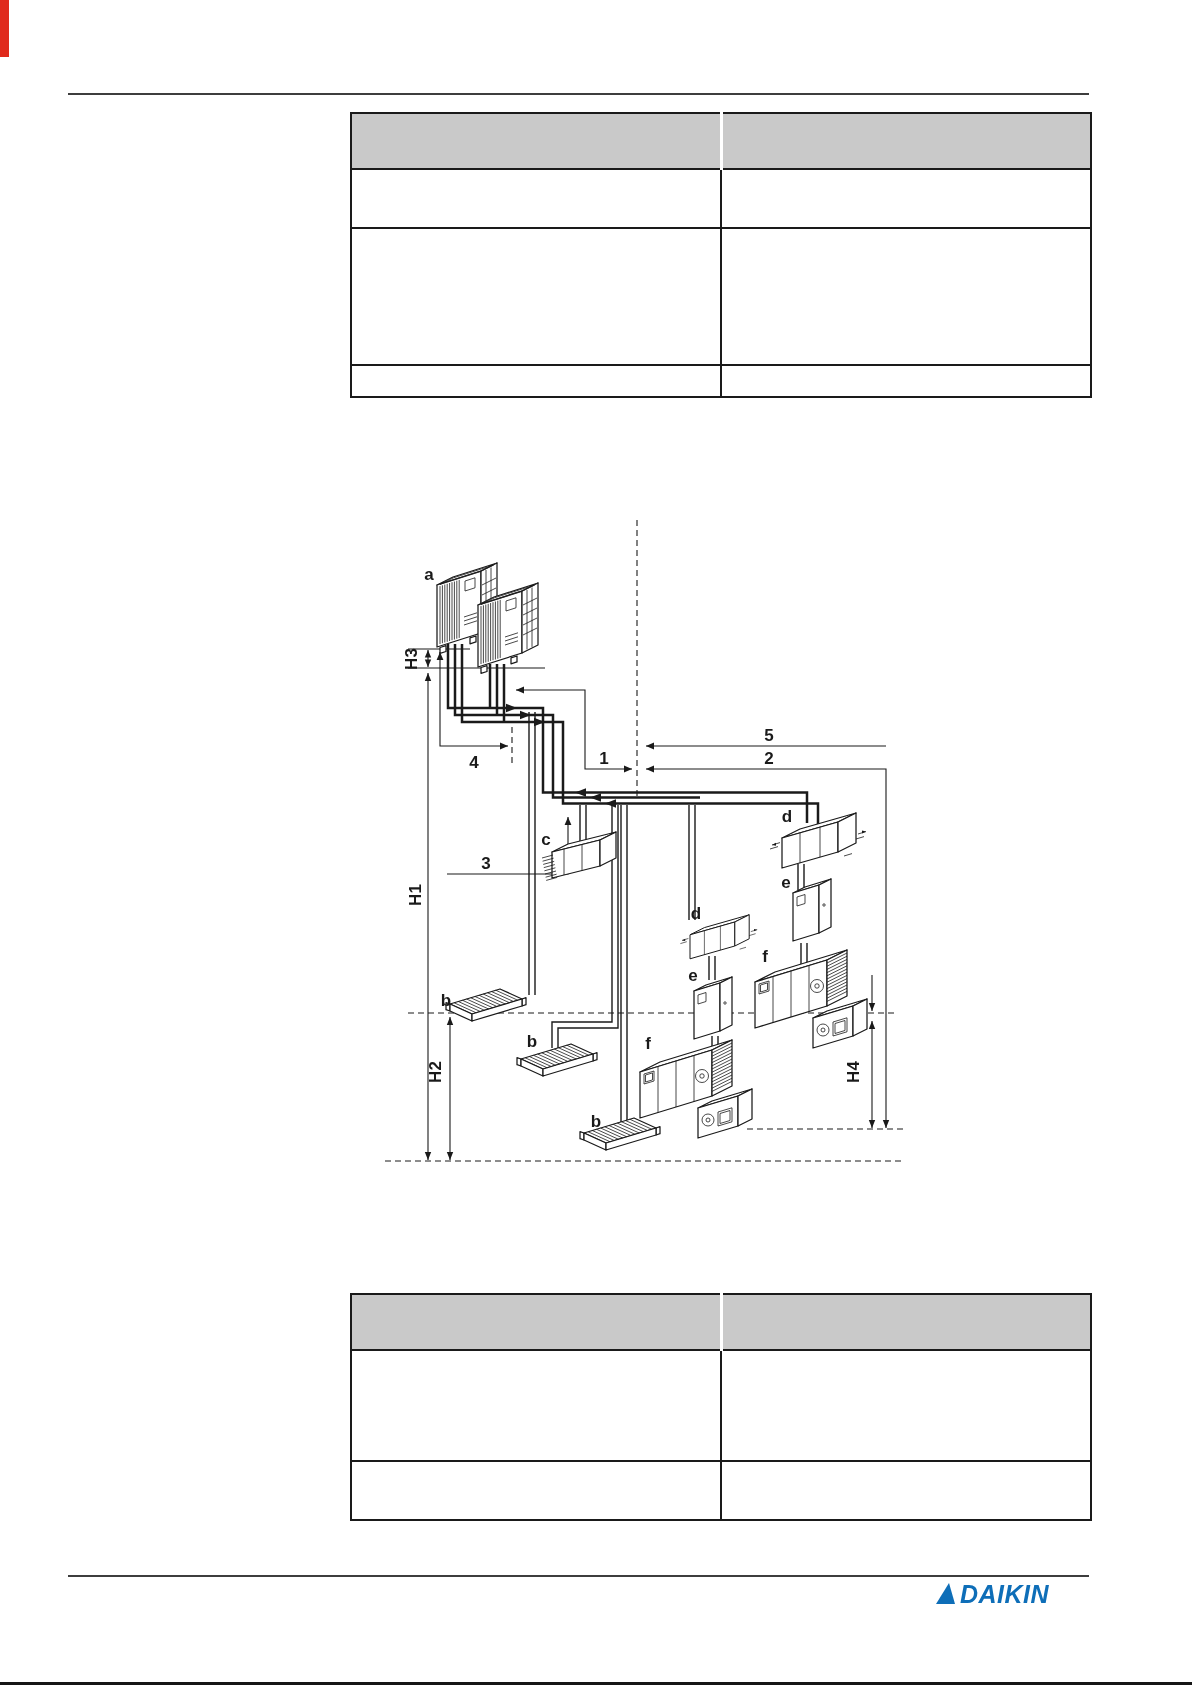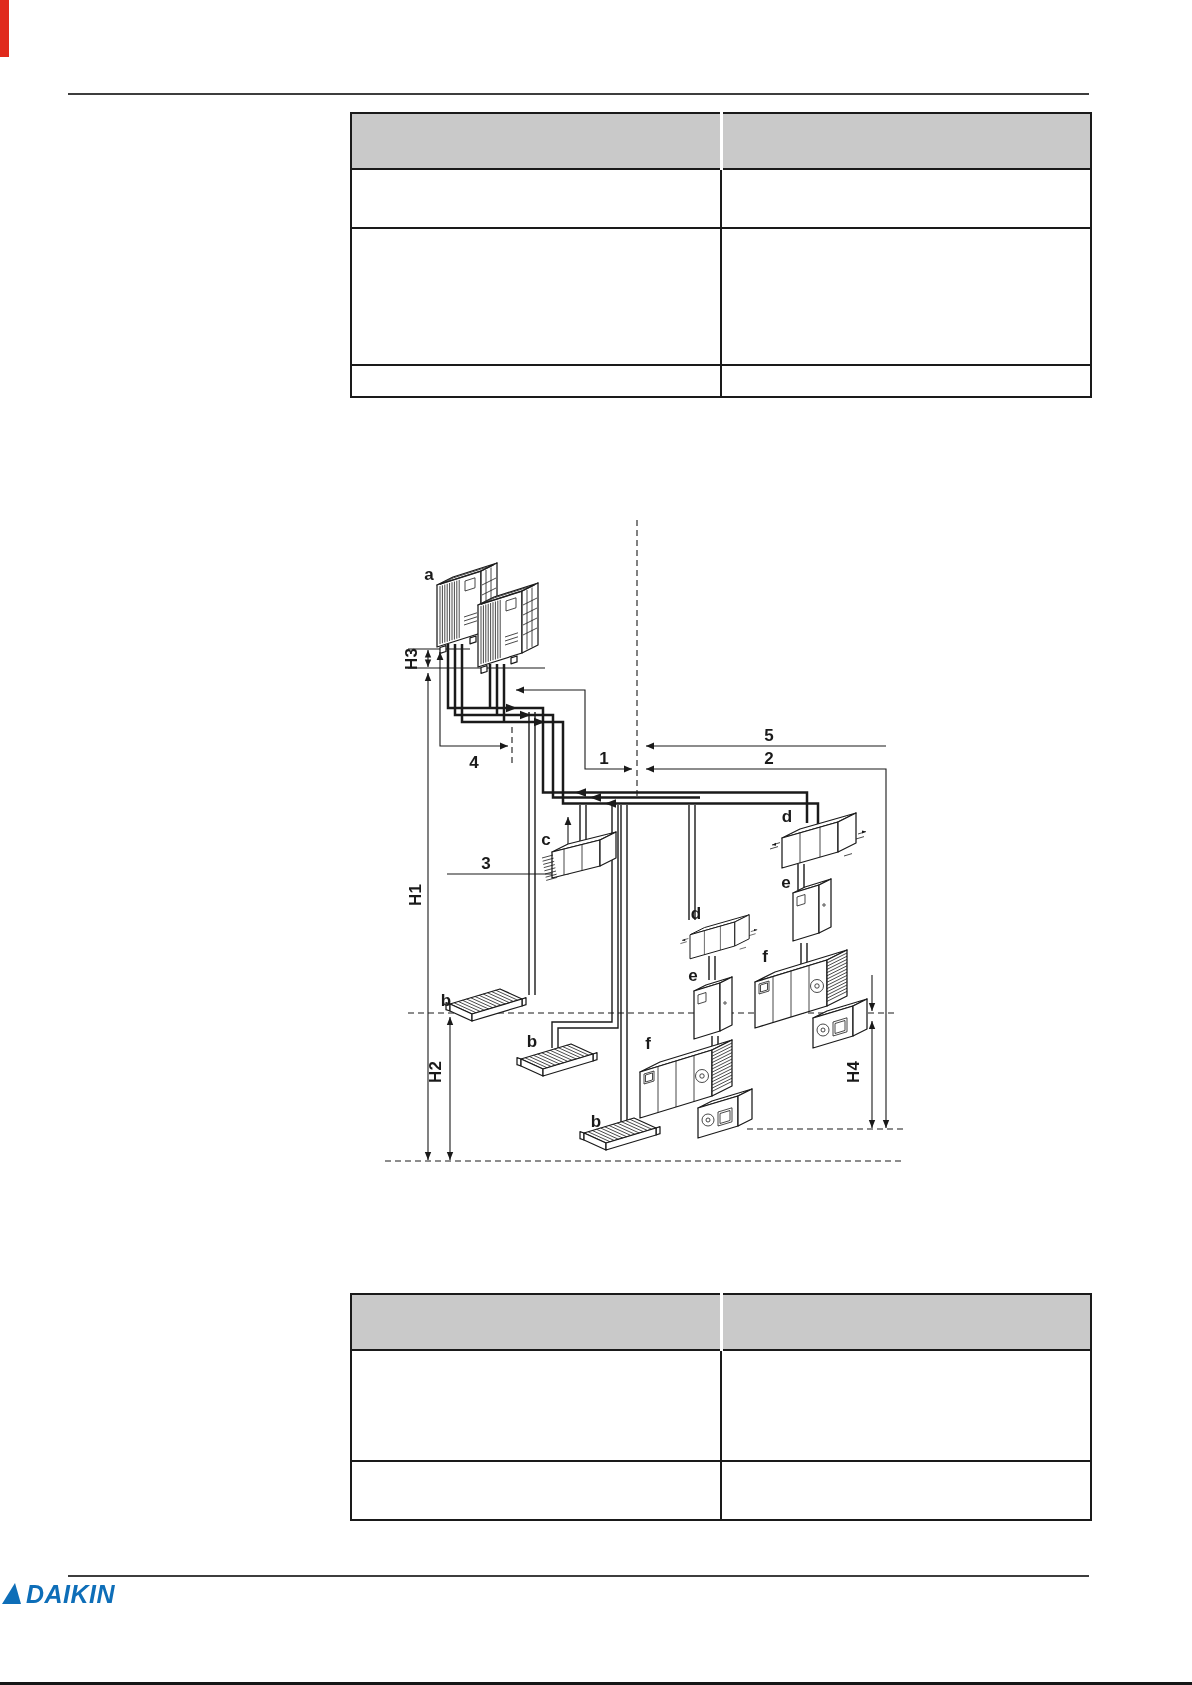--- a/index.html
+++ b/index.html
@@ -13,21 +13,21 @@
   table.spec{border:2px solid #1a1a1a;}
   table.spec td,table.spec th{border:2px solid #1a1a1a;padding:0;font-size:13px;color:#1a1a1a;}
   table.spec th{background:#c9c9c9;font-weight:bold;}
   table.spec th:first-child{border-right:3px solid #ffffff;}
   table.spec col{width:370px;}
   #tbl-top{top:112px;}
   #tbl-bottom{top:1293px;}
   #tbl-top .r-h{height:56px;} #tbl-top .r1{height:59px;} #tbl-top .r2{height:137px;} #tbl-top .r3{height:32px;}
   #tbl-bottom .r-h{height:56px;} #tbl-bottom .r1{height:111px;} #tbl-bottom .r2{height:59px;}
   #diagram{position:absolute;left:0;top:0;}
-  .footer-logo{position:absolute;left:0;top:1580px;width:1092px;display:flex;justify-content:flex-start;}
+  .footer-logo{position:absolute;left:0;top:1580px;width:1092px;display:flex;justify-content:flex-end;}
   .bottom-edge{position:absolute;left:0;top:1682px;width:1192px;height:3px;background:#161616;}
   
   .thin{stroke:#1a1a1a;stroke-width:1.1;fill:none;}
   .dash{stroke:#1a1a1a;stroke-width:1.1;fill:none;stroke-dasharray:6 4;}
   .pipe{stroke:#1a1a1a;stroke-width:2.5;fill:none;}
   .feed{stroke:#1a1a1a;stroke-width:1.4;fill:none;}
   .unit{stroke:#1a1a1a;stroke-width:1.25;fill:#ffffff;stroke-linejoin:round;}
   .det{stroke:#1a1a1a;stroke-width:0.8;fill:none;}
   .ink{fill:#1a1a1a;}
   .dlabel{font-family:"Liberation Sans",sans-serif;font-size:17px;font-weight:bold;fill:#1a1a1a;}

